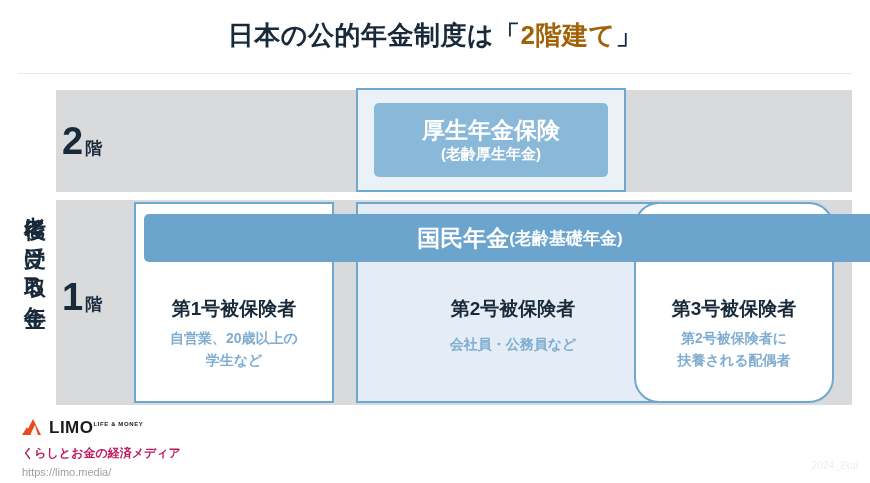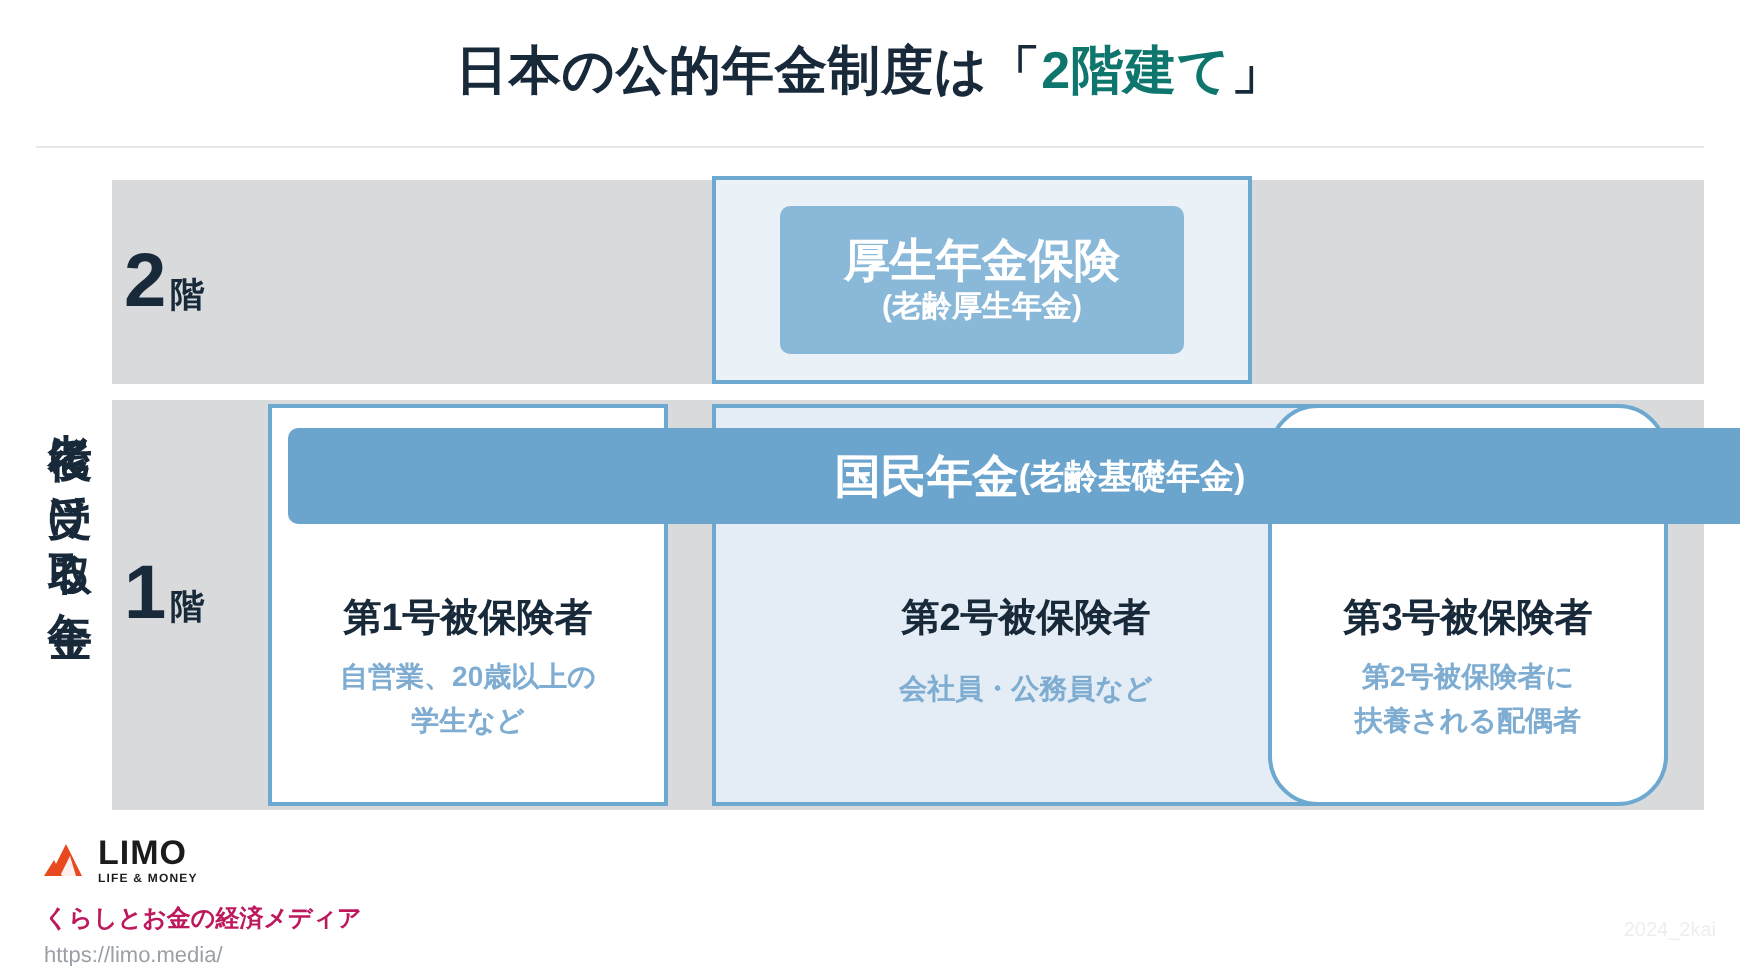--- a/index.html
+++ b/index.html
@@ -23,21 +23,21 @@
     left: 0;
     width: 870px;
     text-align: center;
     font-size: 26px;
     font-weight: bold;
     letter-spacing: 0.5px;
     color: #18293a;
     white-space: nowrap;
   }
   .title .accent {
-    color: #0f766e;
+    color: #a16207;
   }
   .title .bracket {
     color: #18293a;
   }
 
   .title-divider {
     position: absolute;
     top: 73px;
     left: 18px;
     width: 834px;
@@ -114,21 +114,21 @@
     height: 104px;
     background: #eaf2f8;
     border: 2px solid #6ca8cf;
     box-sizing: border-box;
     display: flex;
     align-items: center;
     justify-content: center;
     z-index: 5;
   }
   .floor2-inner {
-    width: 202px;
+    width: 234px;
     height: 74px;
     background: #89b8d8;
     border-radius: 5px;
     display: flex;
     flex-direction: column;
     align-items: center;
     justify-content: center;
     color: #ffffff;
   }
   .floor2-inner .line1 {
@@ -215,21 +215,21 @@
     align-items: center;
     gap: 5px;
   }
   .logo-mark {
     width: 22px;
     height: 19px;
     display: block;
   }
   .logo-text {
     display: flex;
-    flex-direction: column;
+    flex-direction: row;
     line-height: 1;
   }
   .logo-word {
     font-size: 17px;
     font-weight: bold;
     letter-spacing: 0.5px;
     color: #1b1b1b;
   }
   .logo-tag {
     font-size: 6px;

